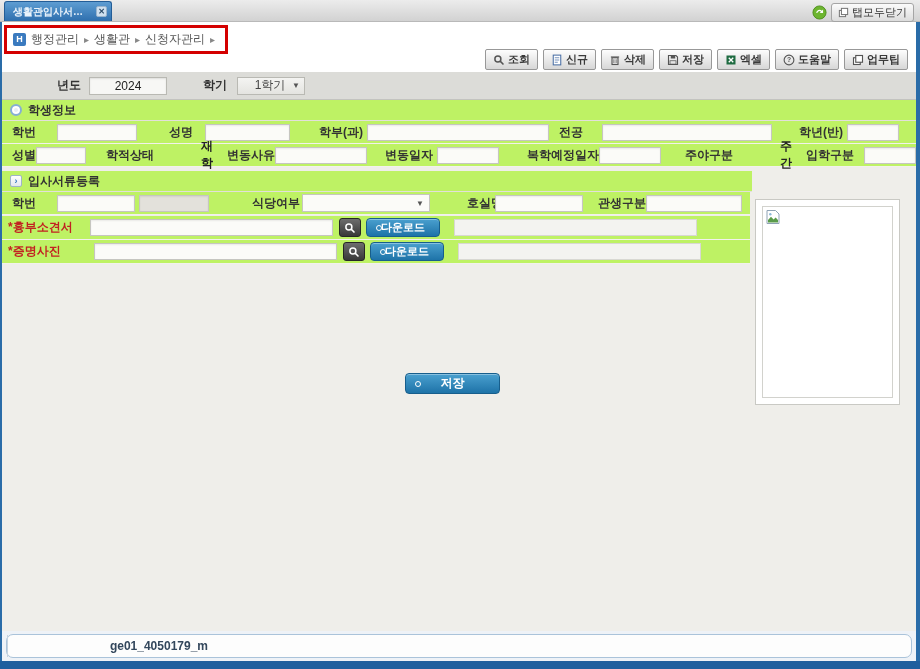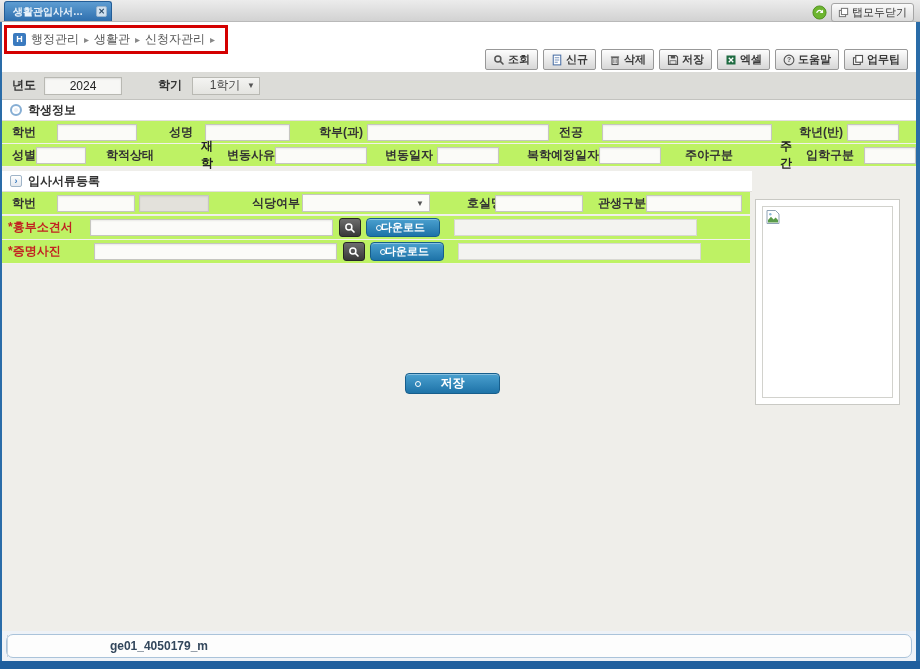--- a/index.html
+++ b/index.html
@@ -30,35 +30,35 @@
   .crumb-sep { font-size:10px; color:#888; }
   .crumb-cur { font-size:13px; color:#111; font-weight:bold; }
   .toolbar { position:absolute; right:8px; bottom:2px; display:flex; gap:5px; }
   .tbtn { display:inline-flex; align-items:center; gap:3px; background:linear-gradient(#fdfdfd,#d7d7d7);
           border:1px solid #989898; border-radius:2px; padding:2px 7px; font-size:11px; font-weight:bold;
           color:#3a3a3a; cursor:pointer; }
   .tbtn svg { width:12px; height:12px; }
 
   
   .filterrow { height:28px; background:#dcdcd8; border-bottom:1px solid #c3c3bf;
-               display:flex; align-items:center; }
+               display:flex; align-items:center;padding-left:45px; }
   .flabel { font-size:12px; font-weight:bold; color:#333; }
   .finput { height:18px; background:#f7f7f5; border:1px solid #b9b9b3; text-align:center; font-size:12px;
             color:#222; box-shadow:inset 0 1px 2px rgba(0,0,0,.10); font-family:"Liberation Sans",sans-serif; }
   .fselect { height:18px; background:linear-gradient(#f4f4f2,#e4e4e0); border:1px solid #b9b9b3;
              display:flex; align-items:center; justify-content:space-between; padding:0 4px 0 10px;
              font-size:12px; color:#444; cursor:pointer; }
   .arrow { font-size:8px; color:#555; }
 
   
   .mid { flex:1; border-left:2px solid #2a6ca8; border-right:4px solid #2a6ca8; display:flex;
          flex-direction:column; background:#fff; min-height:0; }
   .main { flex:1; position:relative; background:#efeeea; }
   .sec-head { height:21px; display:flex; align-items:center; gap:6px; padding-left:8px;
-              background:#ffffff; border-bottom:1px solid #e2e0da; }
+              background:#bef264; border-bottom:1px solid #e2e0da; }
   .sec-title { font-size:12px; font-weight:bold; color:#333; }
   .radio-ic { width:12px; height:12px; border-radius:50%; border:2px solid #86aed4; background:#e8eef5;
               box-shadow:inset 0 0 0 2px #fff; }
   .chev-ic { width:12px; height:12px; background:linear-gradient(#fff,#e3e8ee); border:1px solid #9fb4c8;
              border-radius:2px; color:#3a7abf; font-size:9px; font-weight:bold; text-align:center; line-height:11px; }
   .frow { height:23px; display:flex; align-items:center; background:#bef264; border-bottom:1px solid #f2f1ec; }
   .lbl { font-size:12px; font-weight:bold; color:#333; padding-left:10px; white-space:nowrap; }
   .lbl-red { font-size:12px; font-weight:bold; color:#c22222; padding-left:6px; white-space:nowrap; }
   .val { font-size:12px; font-weight:bold; color:#222; text-align:center;margin-left:47px; }
   .inp { height:17px; background:#fbfbf8; border:1px solid #c6c6c0; box-shadow:inset 0 1px 2px rgba(0,0,0,.07);

